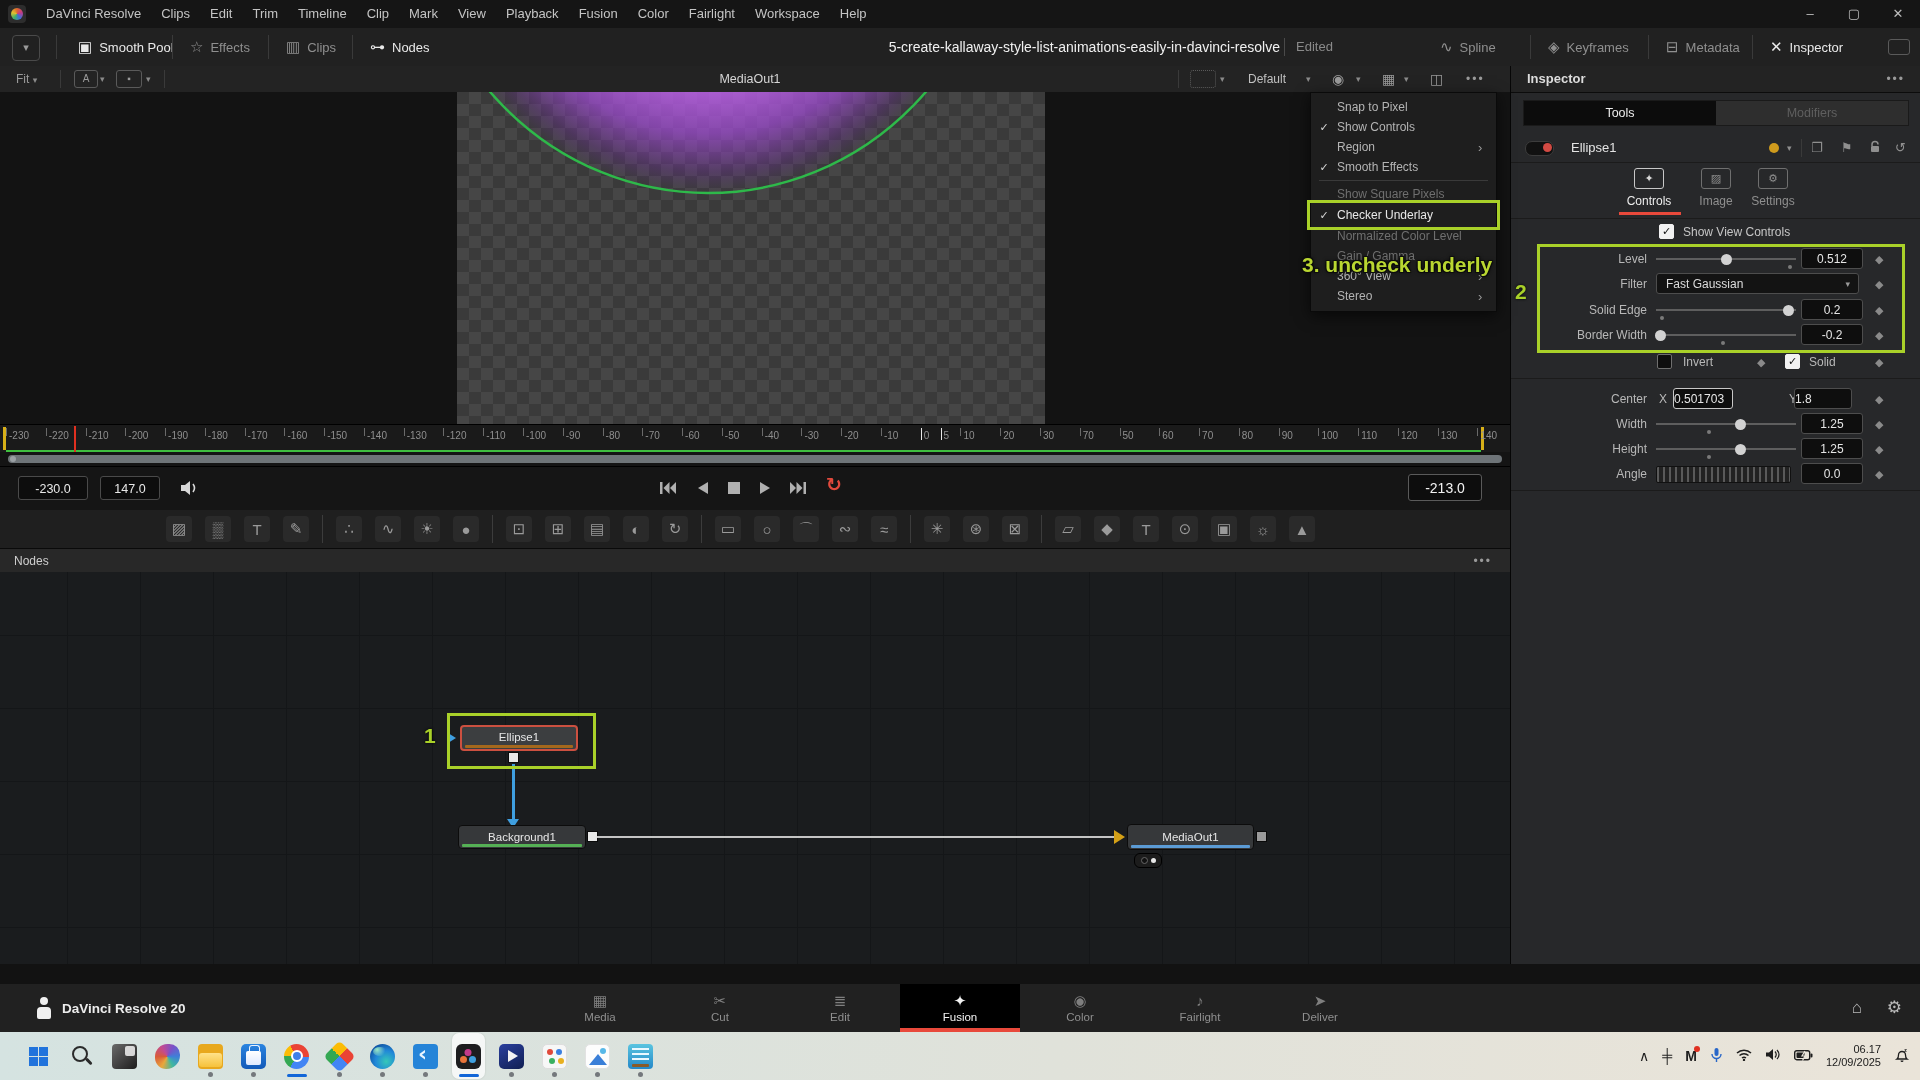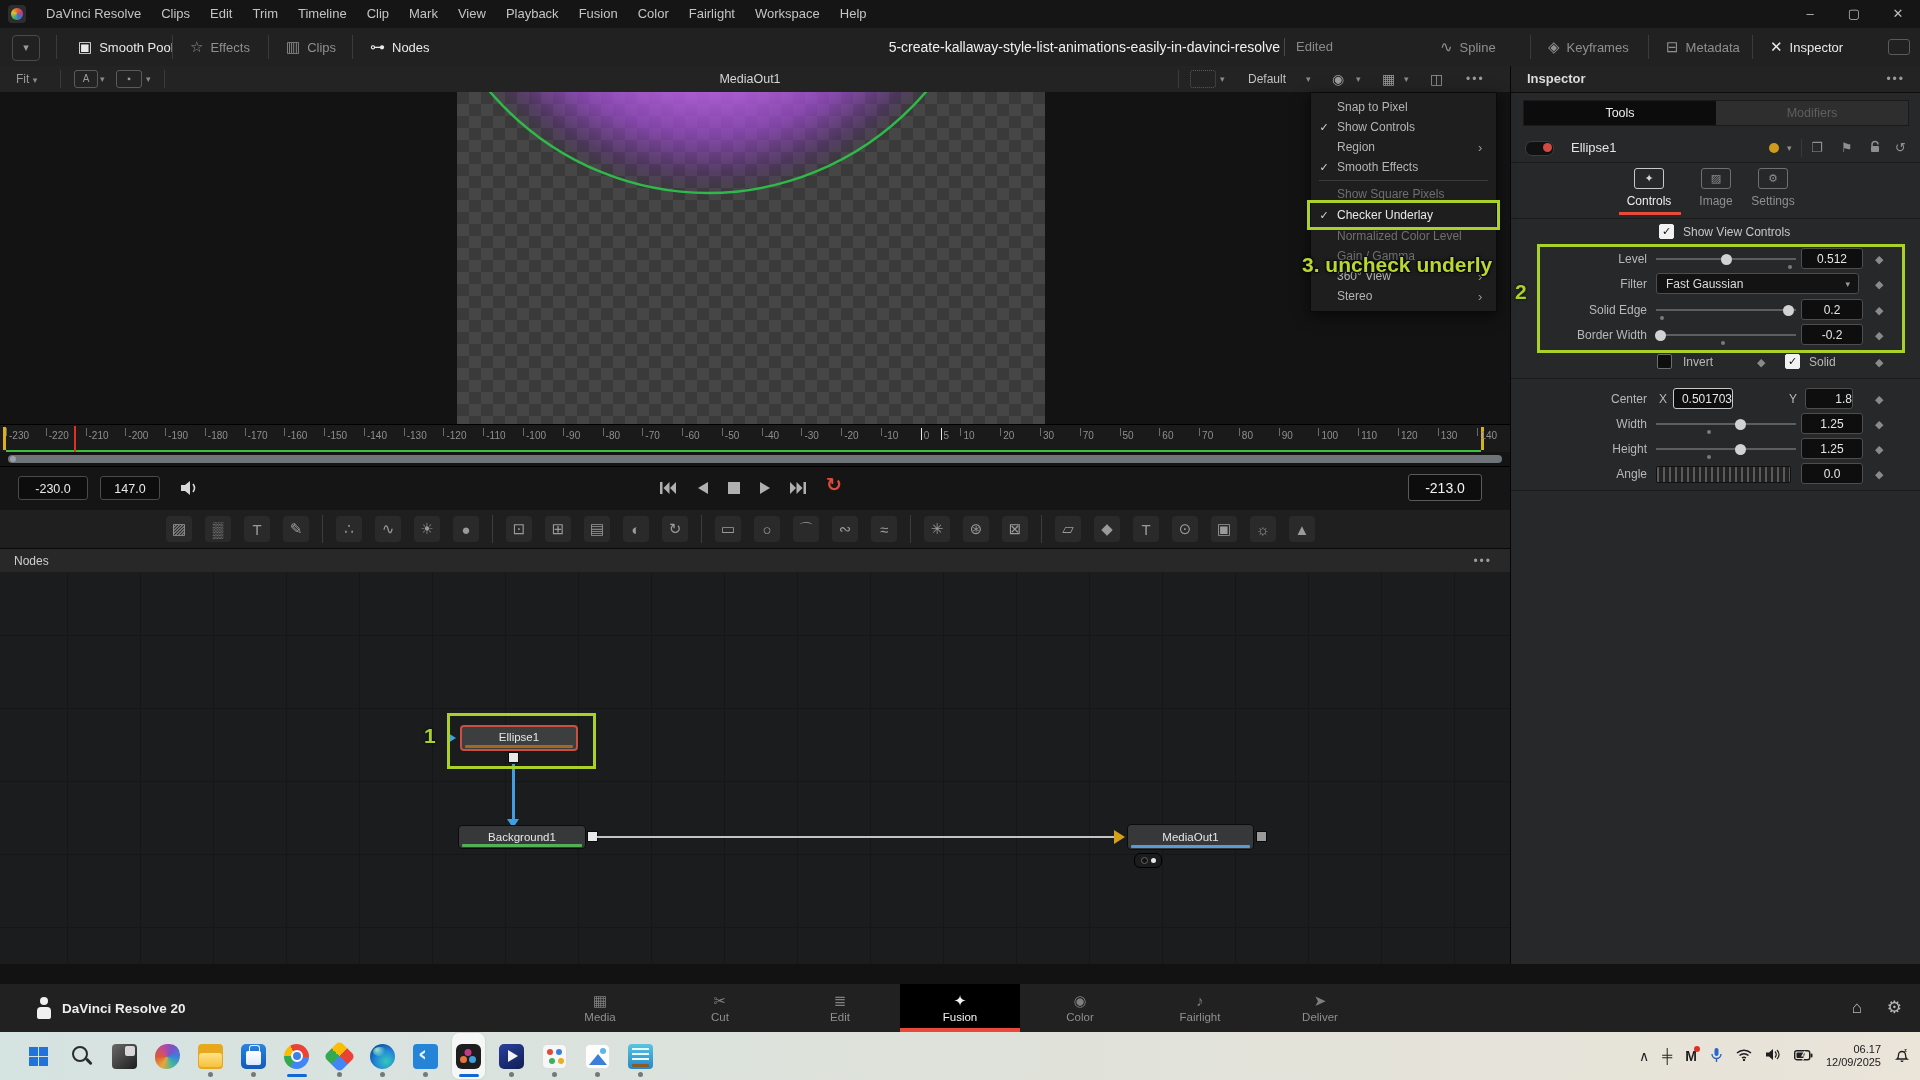--- a/index.html
+++ b/index.html
@@ -236,21 +236,21 @@
       border-radius:3px;color:#e6e6e6;font-size:12px;text-align:center;line-height:21px;box-sizing:border-box;}
   .kf{position:absolute;left:364px;line-height:22px;color:#8a8a8a;font-size:11px;}
   .pselect{position:absolute;left:145px;top:0;width:203px;height:21px;background:#131313;border:1px solid #4d4d4d;
       border-radius:3px;color:#dcdcdc;font-size:12px;line-height:21px;padding-left:9px;box-sizing:border-box;}
   .pselect .chev{position:absolute;right:8px;font-size:9px;color:#9a9a9a;}
   .insp-div{position:absolute;left:0;width:410px;height:1px;background:#1b1b1b;}
   .pwheel{position:absolute;left:145px;top:3px;width:133px;height:15px;border-radius:2px;background:
       repeating-linear-gradient(90deg,#5a5a5a 0 2px,#222 2px 6px);border:1px solid #111;}
   #centerrow .xl,#centerrow .yl{position:absolute;line-height:22px;font-size:12px;color:#b8b8b8;}
   .cval{position:absolute;top:0;height:21px;background:#0e0e0e;border:1px solid #4d4d4d;border-radius:3px;
-      color:#e6e6e6;font-size:12px;text-align:right;line-height:21px;box-sizing:border-box;}
+      color:#e6e6e6;font-size:12px;text-align:left;line-height:21px;box-sizing:border-box;}
 
   
   .tsvg{display:block;}
 </style>
 </head>
 <body>
 
 <div id="app">
 
   <div id="menubar" class="abs">
@@ -694,21 +694,21 @@
       <div class="cb checked" style="position:absolute;left:274px;top:3px">✓</div>
       <span style="position:absolute;left:298px;line-height:22px;font-size:12px;color:#b8b8b8">Solid</span>
       <span class="kf">◆</span>
     </div>
     <div class="insp-div" style="top:312px"></div>
     <div class="prow" id="centerrow" style="top:322px">
       <span class="plabel">Center</span>
       <span class="xl" style="left:148px">X</span>
       <div class="cval" style="left:162px;width:60px;border-color:#c8c8c8">0.501703</div>
       <span class="yl" style="left:278px">Y</span>
-      <div class="cval" style="left:294px;width:48px">1.8</div>
+      <div class="cval" style="left:283px;width:58px">1.8</div>
       <span class="kf">◆</span>
     </div>
     <div class="prow" style="top:347px">
       <span class="plabel">Width</span>
       <div class="pslider">
           <div class="thumb" style="left:60%"></div>
           <div class="defdot" style="left:38%"></div>
         </div>
       <div class="pval">1.25</div>
       <span class="kf">◆</span>

